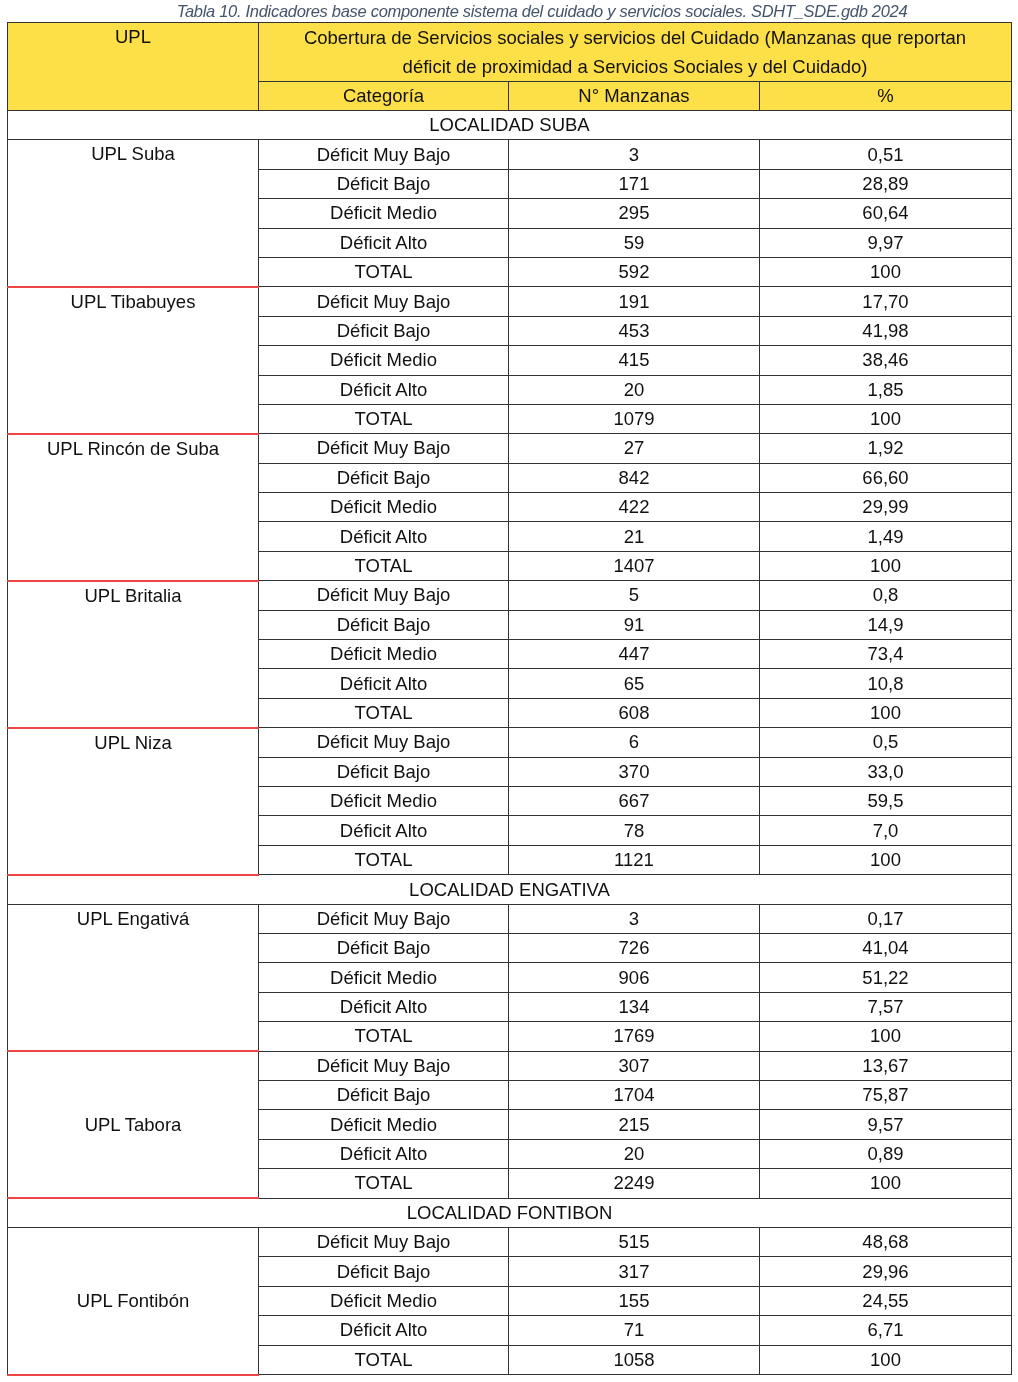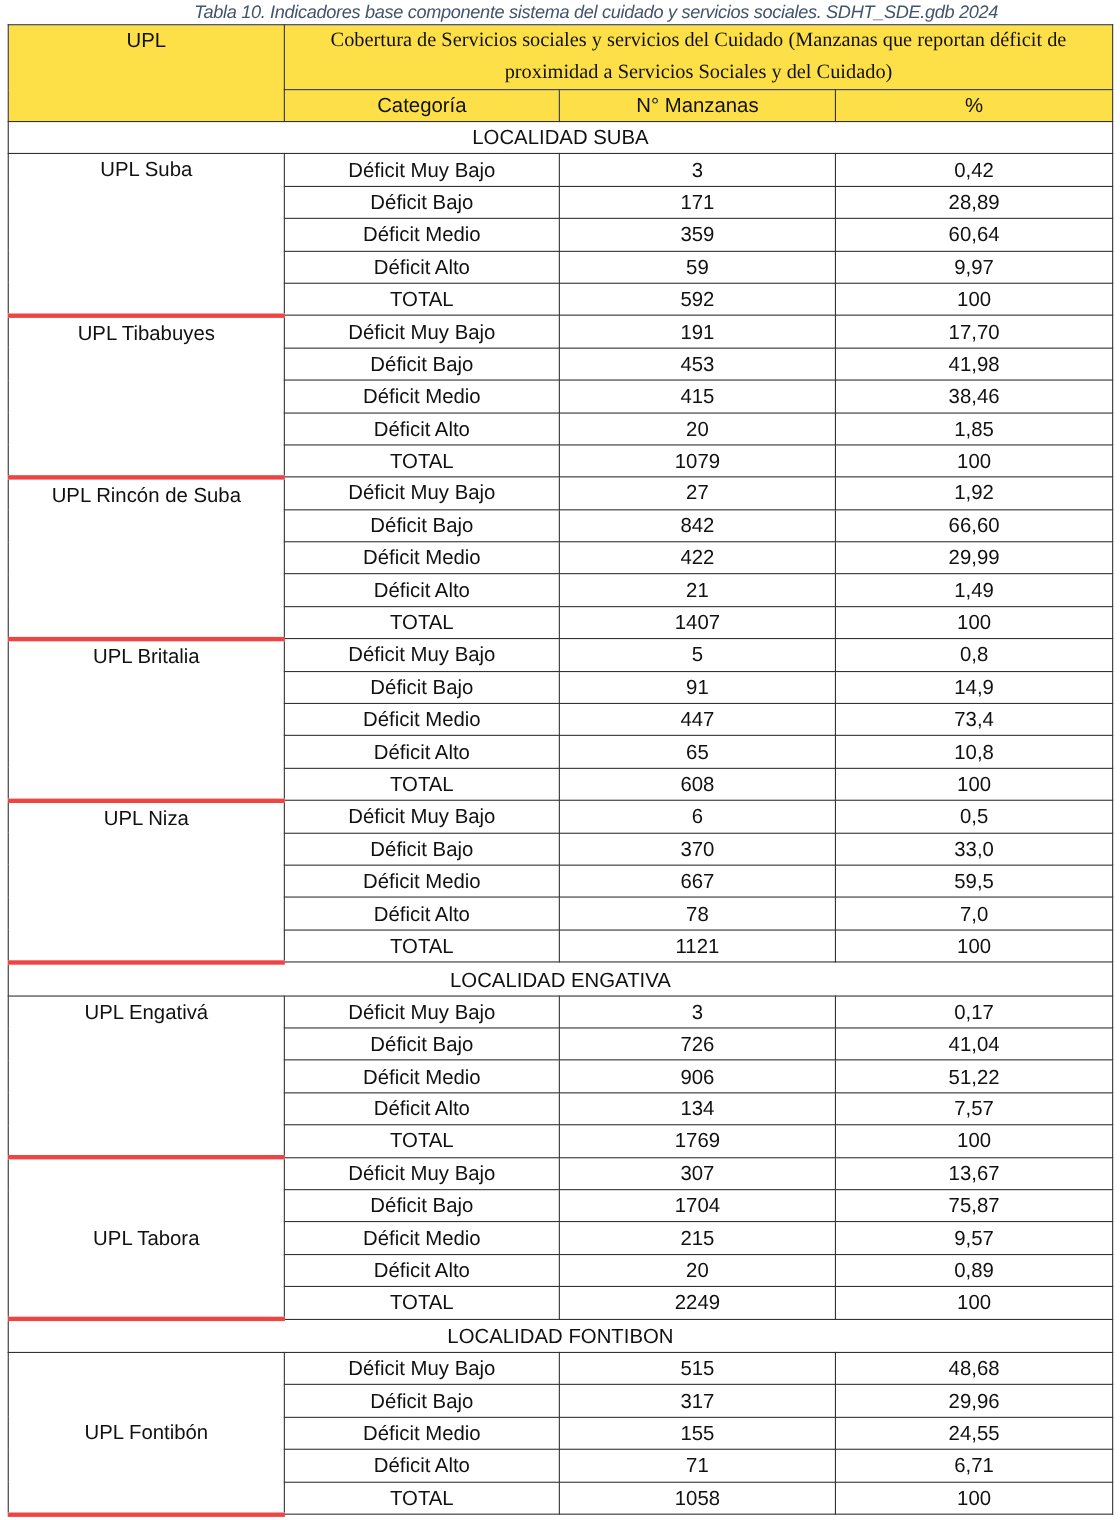--- a/index.html
+++ b/index.html
@@ -3,22 +3,22 @@
 <meta charset="utf-8">
 <style>
   html, body { margin:0; padding:0; background:#ffffff; }
   body { width:1018px; height:1382px; overflow:hidden; font-family:"Liberation Sans", sans-serif; color:#111; }
   .caption { position:absolute; left:0; top:0; width:1018px; height:16px; text-align:center; font-style:italic; font-size:16.5px; line-height:22px; color:#44546a; letter-spacing:-0.3px;padding-left:33px; }
   table { position:absolute; left:7px; top:22px; width:1004px; border-collapse:collapse; table-layout:fixed; font-size:18.5px; }
   col.c1 { width:251px; } col.c2 { width:250px; } col.c3 { width:251px; } col.c4 { width:252px; }
   td { text-align:center; padding:0; height:28.4px; line-height:28px; border:1px solid #333; white-space:nowrap; overflow:hidden; }
   .hdr td { background:#fde047; }
   td.hdr-top { vertical-align:top; }
-  td.hdr-title { white-space:normal; line-height:29px; padding:0 36px; height:56px;font-family:Liberation Serif, serif; }
-  td.upl { vertical-align:top; border-top:1px solid #333; border-bottom:4px solid #ef4444; background:#fff; }
+  td.hdr-title { white-space:normal; line-height:29px; padding:0 36px; height:56px; }
+  td.upl { vertical-align:top; border-top:1px solid #333; border-bottom:2px solid #ef4444; background:#fff; }
   td.upl.middle { vertical-align:middle; }
   td.loc { height:28px;margin-top:43px; }
   tr.total td.num { font-weight:normal; }
 </style>
 </head>
 <body>
 
 <div class="caption">Tabla 10. Indicadores base componente sistema del cuidado y servicios sociales. SDHT_SDE.gdb 2024</div>
 
 <table>
@@ -40,30 +40,30 @@
     </tr>
   </thead>
   <tbody id="tbody">
       <tr>
         <td colspan="4" class="loc">LOCALIDAD SUBA</td>
       </tr>
       <tr>
         <td rowspan="5" class="upl">UPL Suba</td>
         <td>Déficit Muy Bajo</td>
         <td class="num">3</td>
-        <td class="num">0,42</td>
+        <td class="num">0,51</td>
       </tr>
       <tr>
         <td>Déficit Bajo</td>
         <td class="num">171</td>
         <td class="num">28,89</td>
       </tr>
       <tr>
         <td>Déficit Medio</td>
-        <td class="num">359</td>
+        <td class="num">295</td>
         <td class="num">60,64</td>
       </tr>
       <tr>
         <td>Déficit Alto</td>
         <td class="num">59</td>
         <td class="num">9,97</td>
       </tr>
       <tr class="total">
         <td>TOTAL</td>
         <td class="num">592</td>

